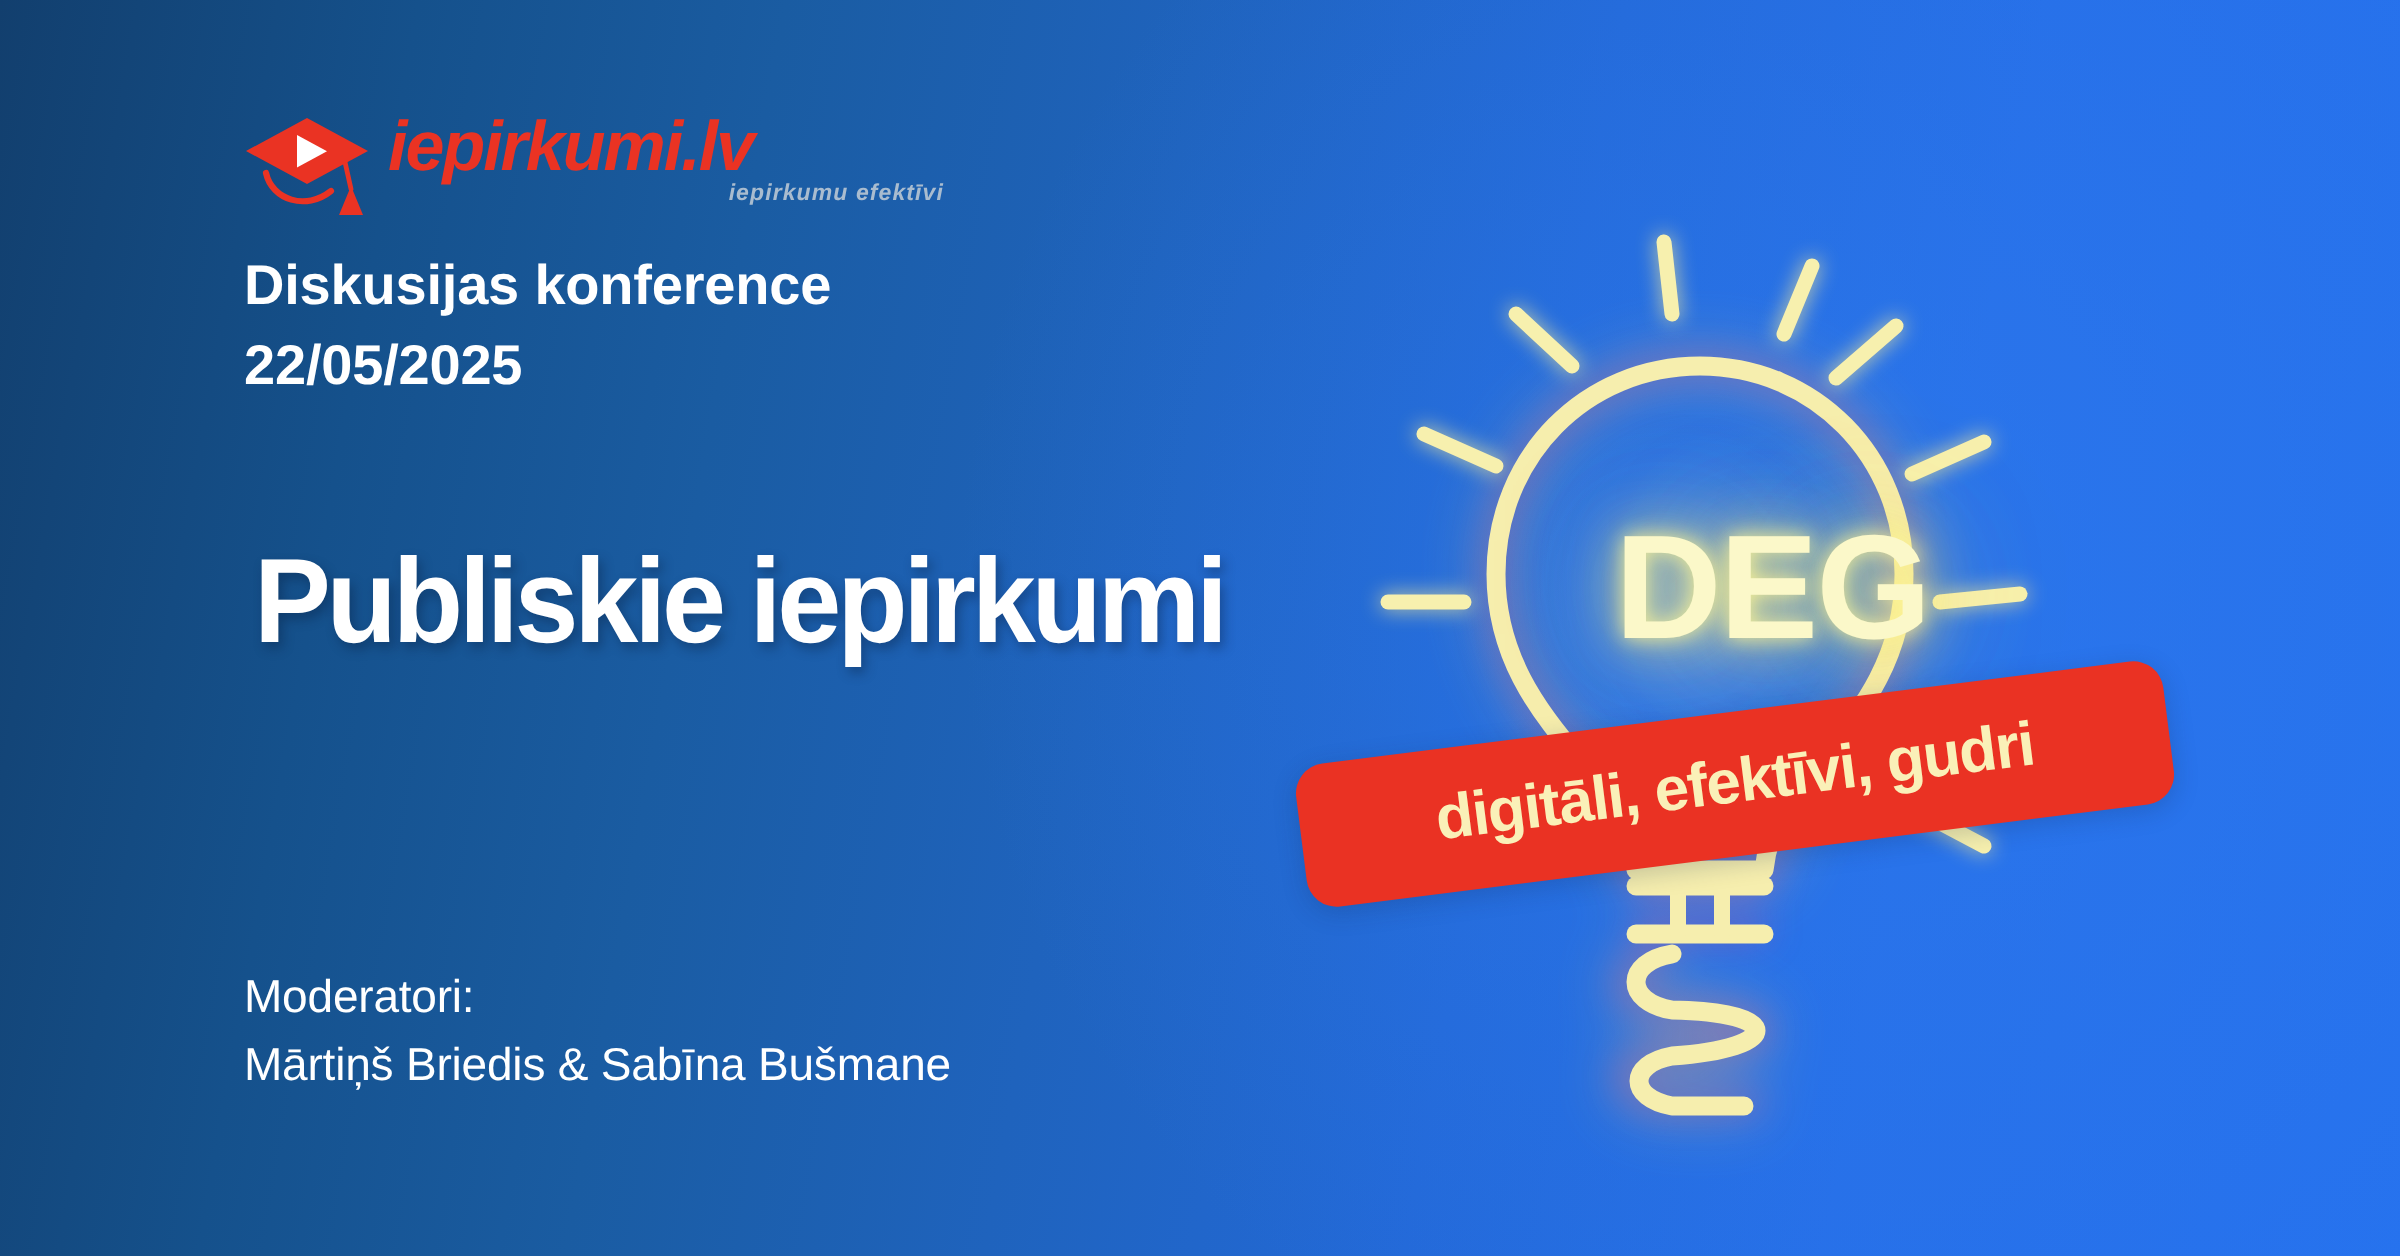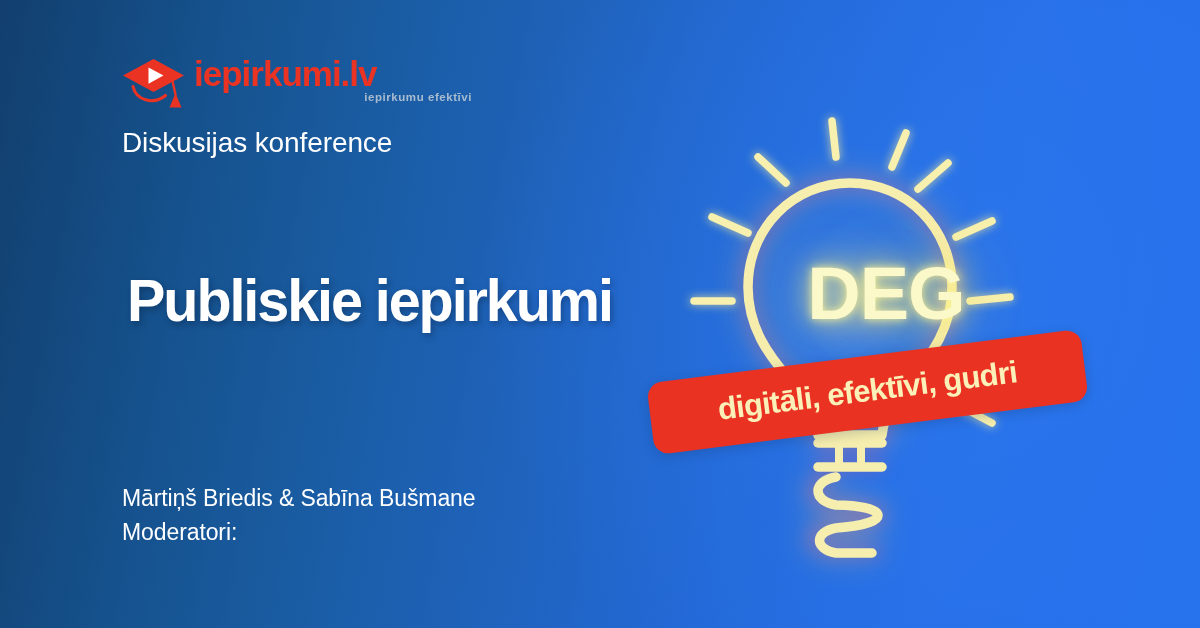--- a/index.html
+++ b/index.html
@@ -45,20 +45,21 @@
   }
   .logo-mark{
     position:absolute;
     left:0; top:1px;
     width:64px; height:54px;
   }
   .logo-words{
     position:absolute;
     left:72px; top:-1px;
     width:280px;
+    font-style:italic;
   }
   .logo-main{
     display:block;
     font-size:35px;
     font-weight:bold;
     color:#ea3323;
     letter-spacing:-1.0px;
     line-height:40px;
     white-space:nowrap;
   }
@@ -75,21 +76,21 @@
     white-space:nowrap;
   }
 
   
   .event{
     position:absolute;
     left:0; top:123px;
     color:#ffffff;
     font-size:28px;
     line-height:40px;
-    font-weight:400;
+    font-weight:700;
     letter-spacing:-0.1px;
     white-space:nowrap;
   }
   .event span{ display:block; }
 
   
   .headline{
     position:absolute;
     left:5px; top:268px;
     color:#ffffff;
@@ -192,27 +193,28 @@
         </svg>
       </div>
       <div class="logo-words">
         <span class="logo-main">iepirkumi.lv</span>
         <span class="logo-sub">iepirkumu efektīvi</span>
       </div>
     </div>
 
     <div class="event">
       <span>Diskusijas konference</span>
+      <span>22/05/2025</span>
     </div>
 
     <div class="headline">Publiskie iepirkumi</div>
 
     <div class="moderators">
+      <span>Moderatori:</span>
       <span>Mārtiņš Briedis &amp; Sabīna Bušmane</span>
-      <span>Moderatori:</span>
     </div>
 
   </div>
 
   <div class="bulb-art">
     <svg viewBox="0 0 440 460" aria-hidden="true">
       <defs>
         <filter id="magentaHalo" x="-60%" y="-60%" width="220%" height="220%">
           <feGaussianBlur stdDeviation="9"></feGaussianBlur>
         </filter>

